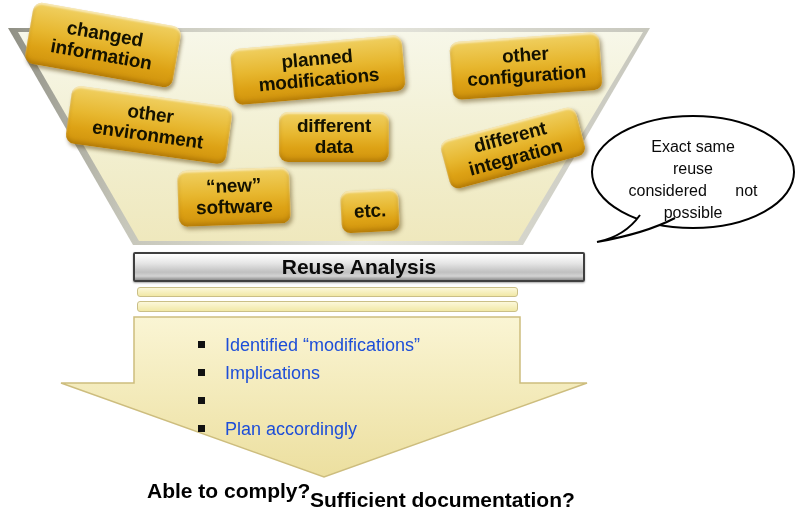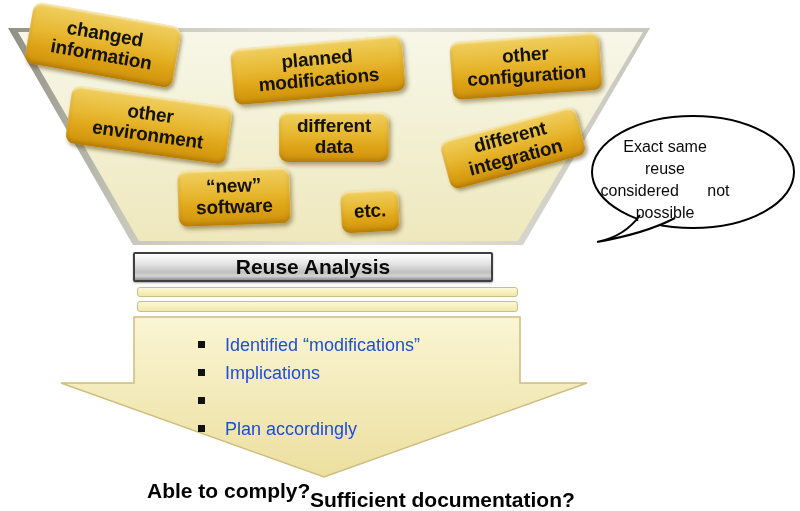--- a/index.html
+++ b/index.html
@@ -22,21 +22,21 @@
   .t1{left:28px;top:14px;width:150px;height:62px;transform:rotate(10deg);}
   .t2{left:232px;top:42px;width:172px;height:56px;transform:rotate(-5deg);}
   .t3{left:451px;top:37px;width:150px;height:58px;transform:rotate(-4deg);}
   .t4{left:68px;top:96px;width:162px;height:58px;transform:rotate(8deg);}
   .t5{left:279px;top:112px;width:110px;height:50px;transform:rotate(0deg);}
   .t6{left:443px;top:123px;width:140px;height:50px;transform:rotate(-15deg);}
   .t7{left:178px;top:169px;width:112px;height:56px;transform:rotate(-2deg);}
   .t8{left:341px;top:190px;width:58px;height:42px;transform:rotate(-3deg);}
   
   .reuse-bar{
-    position:absolute;left:133px;top:252px;width:360px;height:30px;box-sizing:border-box;
+    position:absolute;left:133px;top:252px;width:452px;height:30px;box-sizing:border-box;
     border:2px solid #3f3f3f;border-radius:2px;
     background:linear-gradient(180deg,#ffffff 0%,#e6e6e6 35%,#c0c0c0 70%,#d3d3d3 85%,#8e8e8e 100%);
     display:flex;align-items:center;justify-content:center;
     font-weight:bold;font-size:21px;color:#0a0a0a;
     box-shadow:0 1px 2px rgba(0,0,0,.35);
   }
   .strip{
     position:absolute;left:137px;width:381px;height:10px;box-sizing:border-box;
     background:linear-gradient(180deg,#fcf8da 0%,#f1e8a6 100%);
     border:1px solid #cabf87;border-radius:3px;
@@ -49,21 +49,21 @@
     font-size:18px;color:#1d4ed8;
   }
   .bullets li{display:flex;align-items:flex-start;height:28px;line-height:28px;}
   .sq{width:7px;height:7px;background:#111;margin:10px 20px 0 0;flex:0 0 auto;}
   
   .q{position:absolute;font-weight:bold;font-size:21px;color:#000000;white-space:nowrap;}
   .q-left{left:147px;top:479px;}
   .q-right{left:310px;top:488px;}
   
   .bubble-text{
-    position:absolute;left:572px;top:136px;width:186px;text-align:center;
+    position:absolute;left:600px;top:136px;width:186px;text-align:center;
     font-size:16px;line-height:22px;color:#0a0a0a;
   }
   .bubble-text .u{text-underline-offset:2px;margin-left:24px;}
 </style>
 </head>
 <body>
 
 <div class="stage">
 
   <svg class="layer" viewBox="0 0 800 511">

